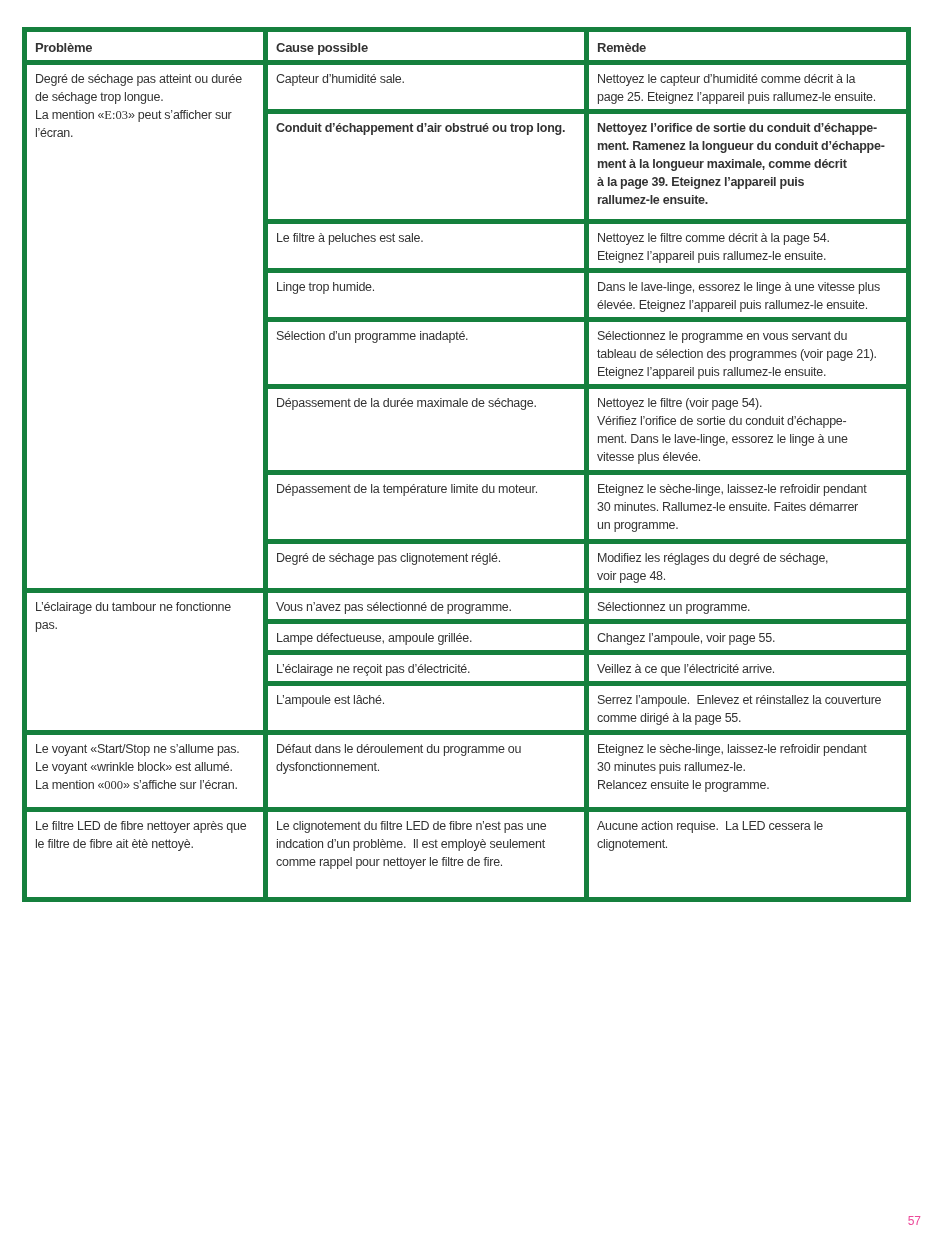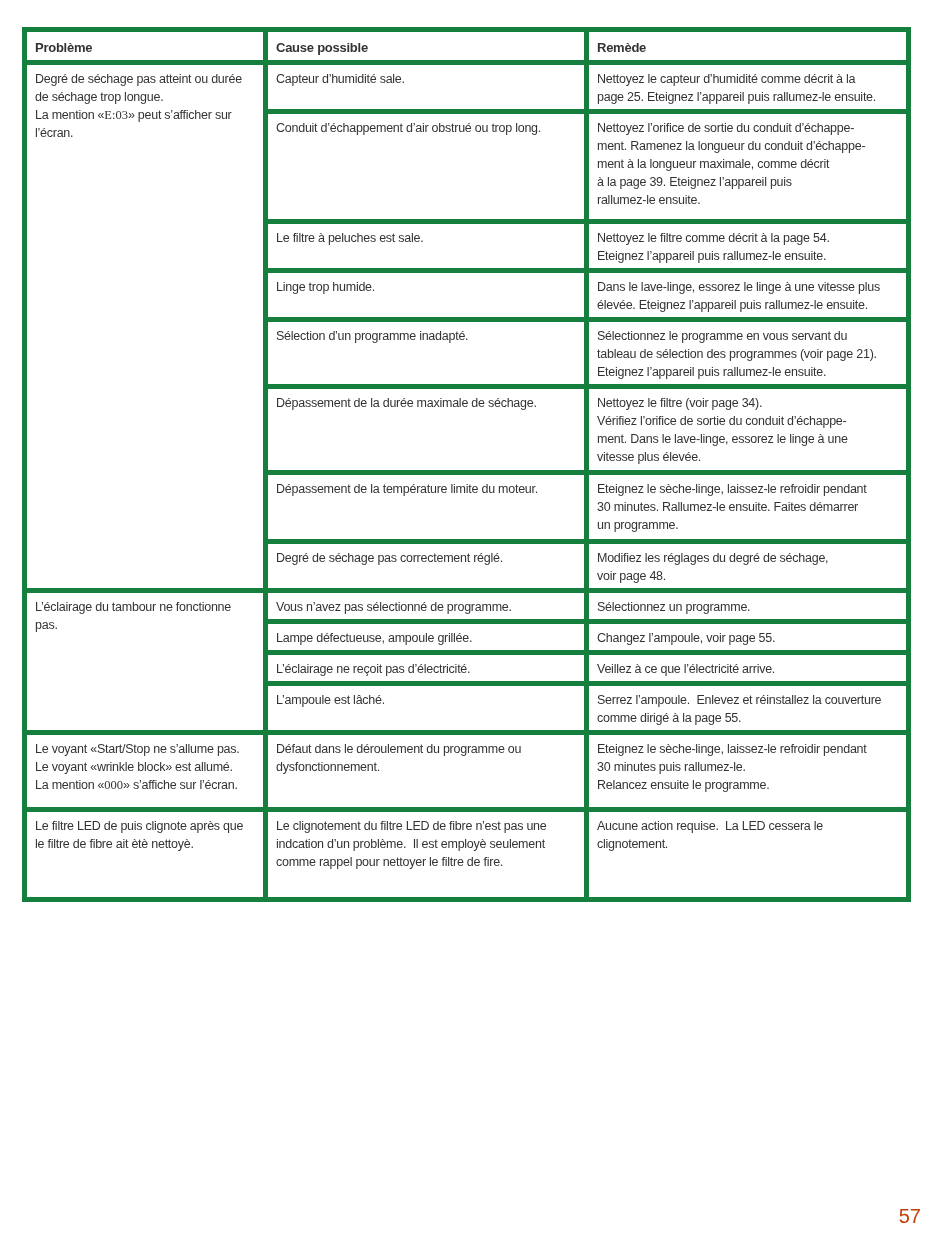--- a/index.html
+++ b/index.html
@@ -51,40 +51,40 @@
   .code {
     font-family: "Liberation Serif", "DejaVu Serif", serif;
     letter-spacing: 0;
   }
   td.boxed {
     border: 2px solid #222222;
   }
   
   .rh-hdr { height: 30px; }
   .rh-a { height: 48px; }
-  .rh-b { height: 110px; }
+  .rh-b { height: 110px; font-weight: bold; }
   .rh-c { height: 47px; }
   .rh-d { height: 48px; }
   .rh-e { height: 67px; }
   .rh-f { height: 86px; }
   .rh-g { height: 69px; }
   .rh-h { height: 46px; }
   .rh-i { height: 30px; }
   .rh-j { height: 29px; }
   .rh-k { height: 26px; }
   .rh-l { height: 40px; margin-top: 16px; }
   .rh-m { height: 77px; }
   .rh-n { height: 90px; }
   .page-number {
     position: absolute;
     right: 29px;
     bottom: 13px;
-    font-size: 20px;
+    font-size: 12px;
     letter-spacing: 0;
-    color: #c2410c;
+    color: #ec4899;
   }
 </style>
 </head>
 <body>
 
 <div class="page">
 
   <table class="trouble">
     <colgroup>
       <col class="c1">
@@ -128,33 +128,33 @@
 élevée. Eteignez l’appareil puis rallumez-le ensuite.</td>
       </tr>
       <tr class="rh-e">
         <td>Sélection d’un programme inadapté.</td>
         <td>Sélectionnez le programme en vous servant du
 tableau de sélection des programmes (voir page 21).
 Eteignez l’appareil puis rallumez-le ensuite.</td>
       </tr>
       <tr class="rh-f">
         <td>Dépassement de la durée maximale de séchage.</td>
-        <td>Nettoyez le filtre (voir page 34).
+        <td>Nettoyez le filtre (voir page 54).
 Vérifiez l’orifice de sortie du conduit d’échappe-
 ment. Dans le lave-linge, essorez le linge à une
 vitesse plus élevée.</td>
       </tr>
       <tr class="rh-g">
         <td>Dépassement de la température limite du moteur.</td>
         <td>Eteignez le sèche-linge, laissez-le refroidir pendant
 30 minutes. Rallumez-le ensuite. Faites démarrer
 un programme.</td>
       </tr>
       <tr class="rh-h">
-        <td>Degré de séchage pas correctement réglé.</td>
+        <td>Degré de séchage pas clignotement réglé.</td>
         <td>Modifiez les réglages du degré de séchage,
 voir page 48.</td>
       </tr>
 
       <tr class="rh-i">
         <td rowspan="4"><span>L’éclairage du tambour ne fonctionne
 pas.</span></td>
         <td>Vous n’avez pas sélectionné de programme.</td>
         <td>Sélectionnez un programme.</td>
       </tr>
@@ -177,21 +177,21 @@
 Le voyant «wrinkle block» est allumé.
 La mention «</span><span class="code">000</span><span>» s’affiche sur l’écran.</span></td>
         <td>Défaut dans le déroulement du programme ou
 dysfonctionnement.</td>
         <td>Eteignez le sèche-linge, laissez-le refroidir pendant
 30 minutes puis rallumez-le.
 Relancez ensuite le programme.</td>
       </tr>
 
       <tr class="rh-n">
-        <td><span>Le filtre LED de puis clignote après que
+        <td><span>Le filtre LED de fibre nettoyer après que
 le filtre de fibre ait ètè nettoyè.</span></td>
         <td>Le clignotement du filtre LED de fibre n’est pas une
 indcation d’un problème.  Il est employè seulement
 comme rappel pour nettoyer le filtre de fire.</td>
         <td>Aucune action requise.  La LED cessera le
 clignotement.</td>
       </tr>
     </tbody>
   </table>
 

